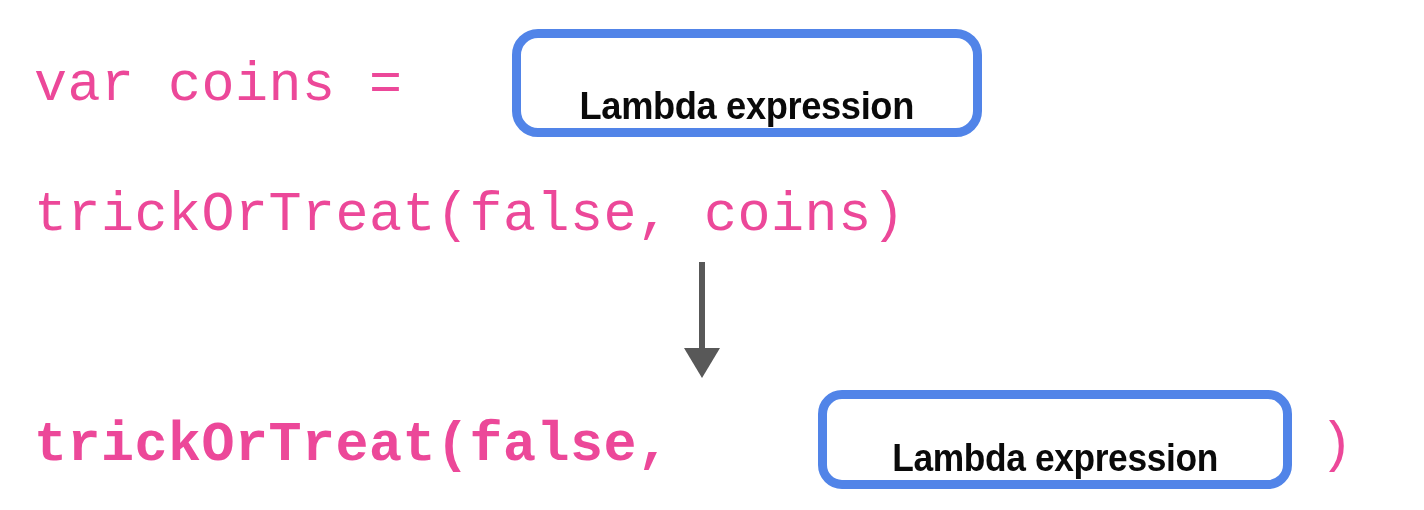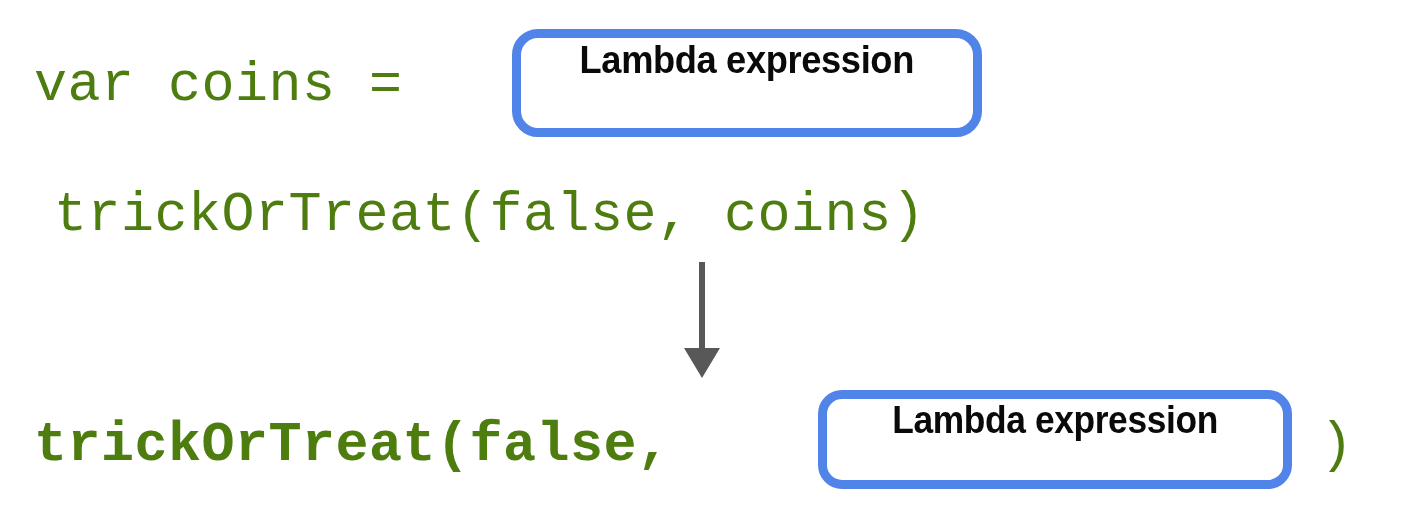--- a/index.html
+++ b/index.html
@@ -21,39 +21,39 @@
     background: #ffffff;
   }
 
   
   .code {
     position: absolute;
     font-family: "Liberation Mono", "DejaVu Sans Mono", monospace;
     font-size: 55px;
     line-height: 1;
     letter-spacing: 0.5px;
-    color: #4d7c0f;
+    color: #ec4899;
     white-space: pre;
     font-weight: 400;
   }
 
   #line1-code { left: 34px; top: 58px; }
-  #line2-code { left: 34px; top: 188px; margin-left: 20px; }
+  #line2-code { left: 34px; top: 188px; }
   #line3-code { left: 34px; top: 418px; font-weight: bold; }
   #line3-close-paren { left: 1320px; top: 418px; }
 
   
   .chip {
     position: absolute;
     box-sizing: border-box;
     background: #ffffff;
     border-style: solid;
     border-color: #5184e8;
     display: flex;
-    align-items: flex-start;
+    align-items: flex-end;
     justify-content: center;
   }
   .chip-label {
     font-family: "Liberation Sans", sans-serif;
     font-weight: 700;
     color: #0a0a0a;
     white-space: nowrap;
     letter-spacing: -0.4px;
   }
 

